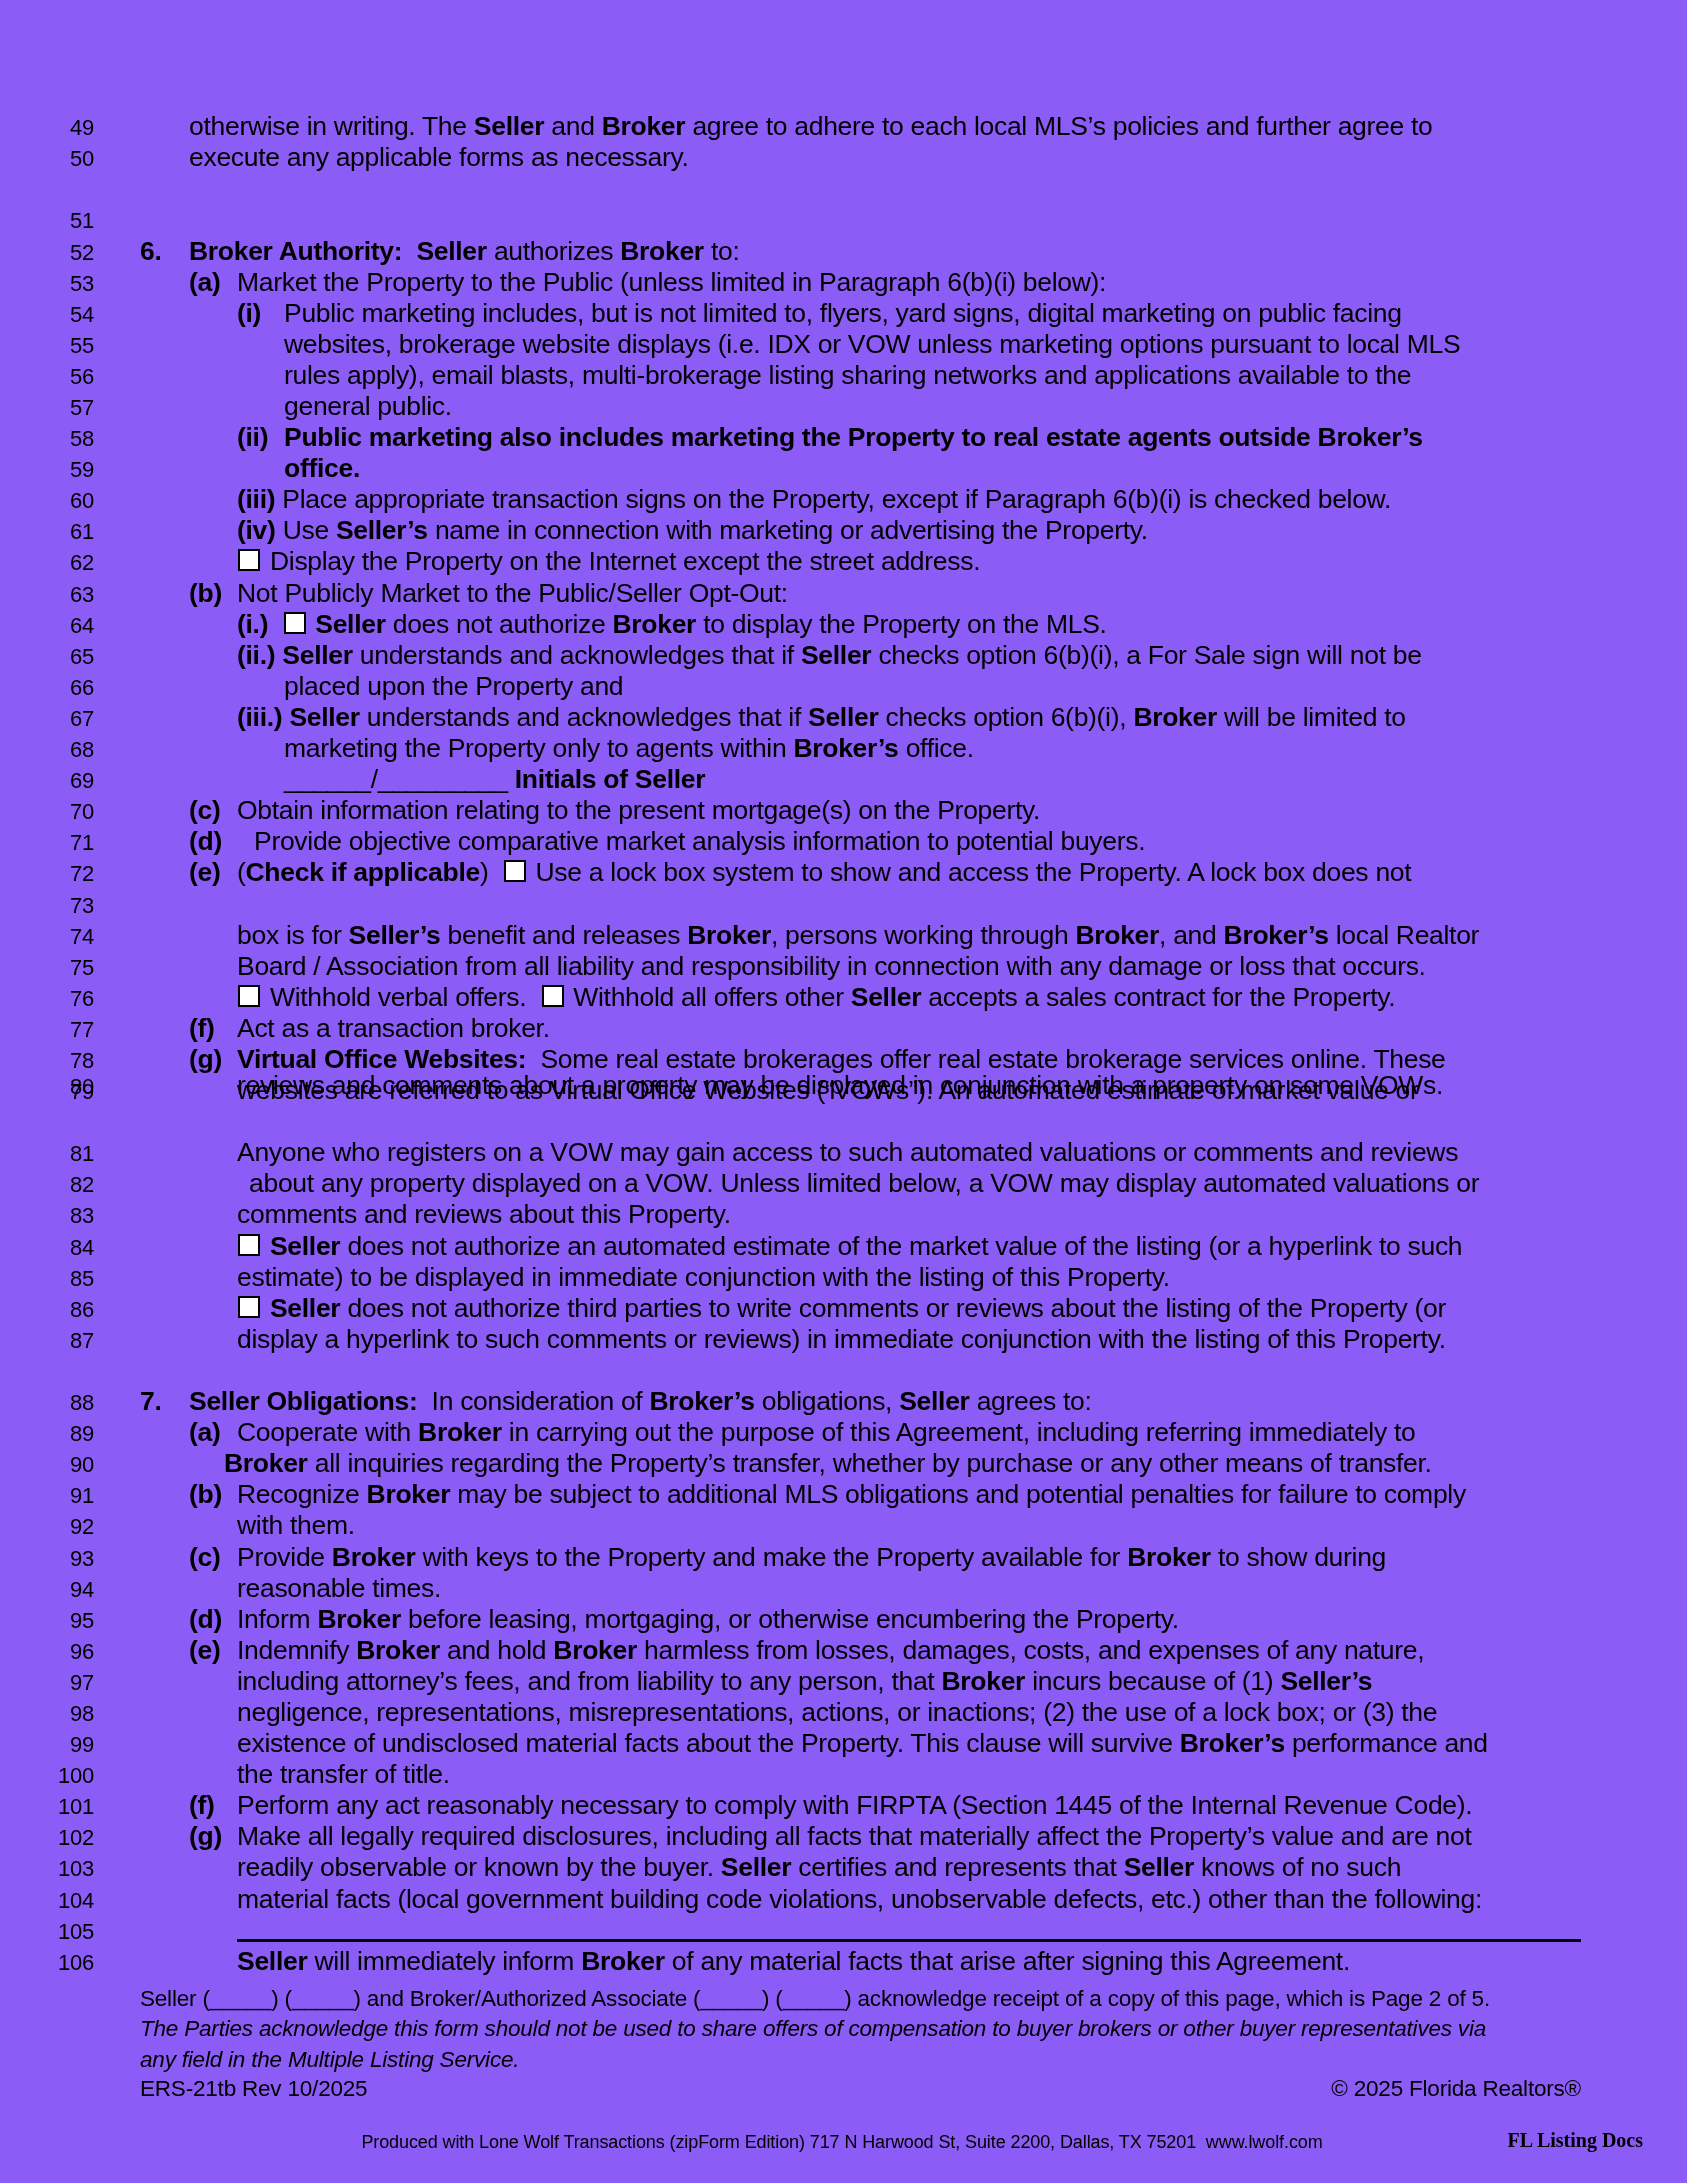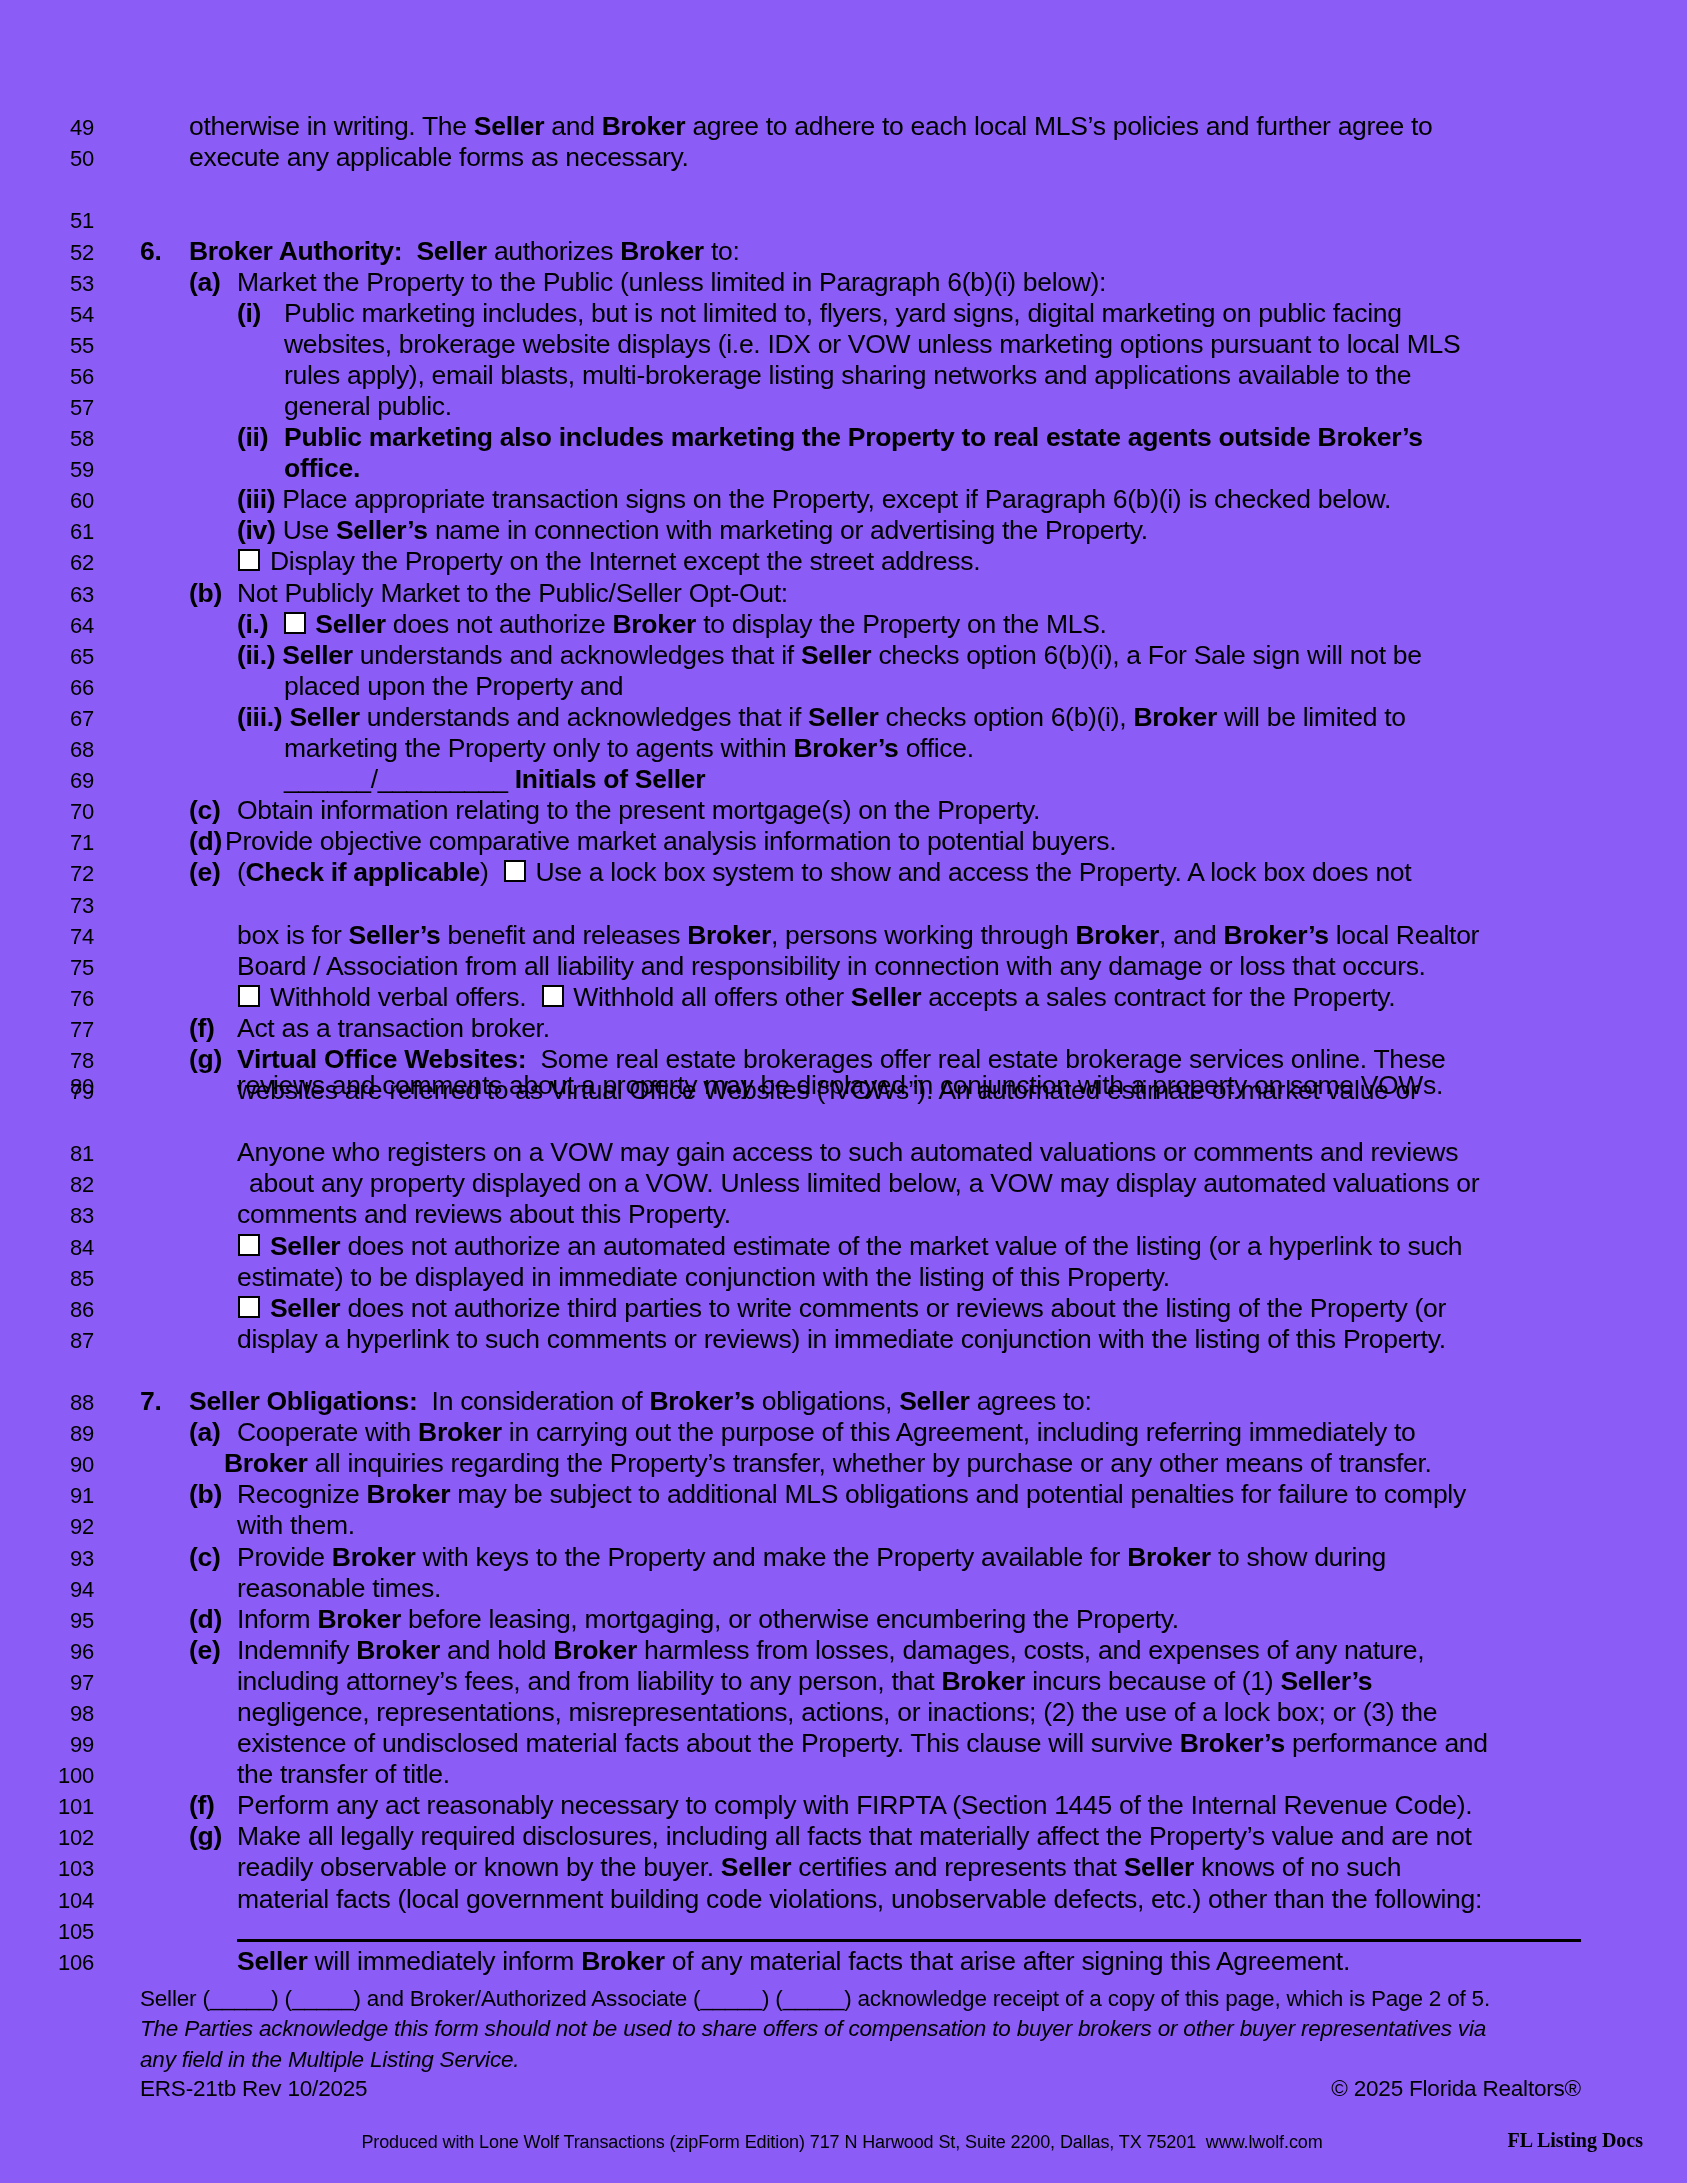--- a/index.html
+++ b/index.html
@@ -141,21 +141,21 @@
         <div class="part" style="left: 284px;"><span class="blank-field">______</span><span>/</span><span class="blank-field">_________</span><span> </span><span class="b">Initials of Seller</span></div>
       </div>
       <div class="line" style="top: 795px;">
         <span class="lnum">70</span>
         <div class="part" style="left: 189px;"><span class="b">(c)</span></div>
         <div class="part" style="left: 237px;"><span>Obtain information relating to the present mortgage(s) on the Property.</span></div>
       </div>
       <div class="line" style="top: 826px;">
         <span class="lnum">71</span>
         <div class="part" style="left: 189px;"><span class="b">(d)</span></div>
-        <div class="part" style="left: 225px;"><span>Provide objective comparative market analysis information to potential buyers.</span></div>
+        <div class="part" style="left: 254px;"><span>Provide objective comparative market analysis information to potential buyers.</span></div>
       </div>
       <div class="line" style="top: 857px;">
         <span class="lnum">72</span>
         <div class="part" style="left: 189px;"><span class="b">(e)</span></div>
         <div class="part" style="left: 237px;"><span>(</span><span class="b">Check if applicable</span><span>)  </span><span class="cb"></span><span> Use a lock box system to show and access the Property. A lock box does not</span></div>
       </div>
       <div class="line" style="top: 889px;">
         <span class="lnum">73</span>
       </div>
       <div class="line" style="top: 920px;">

